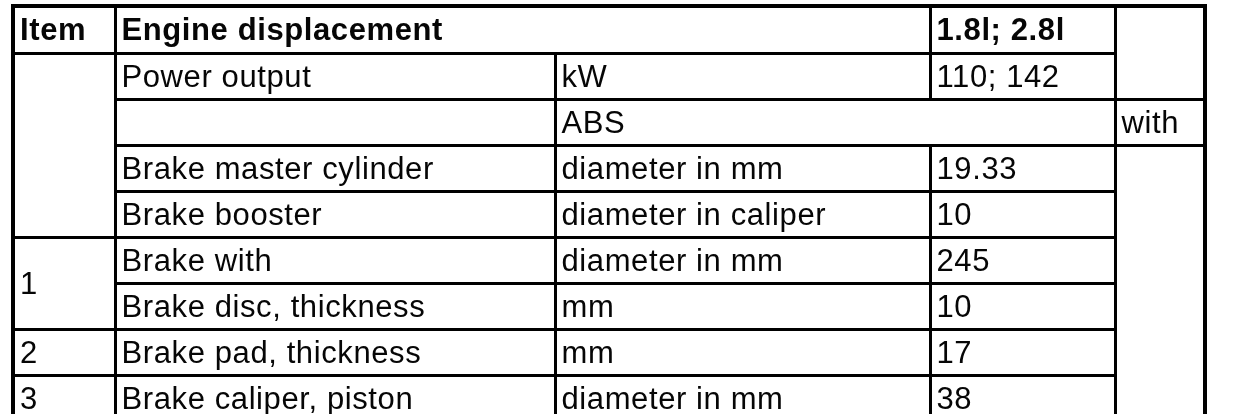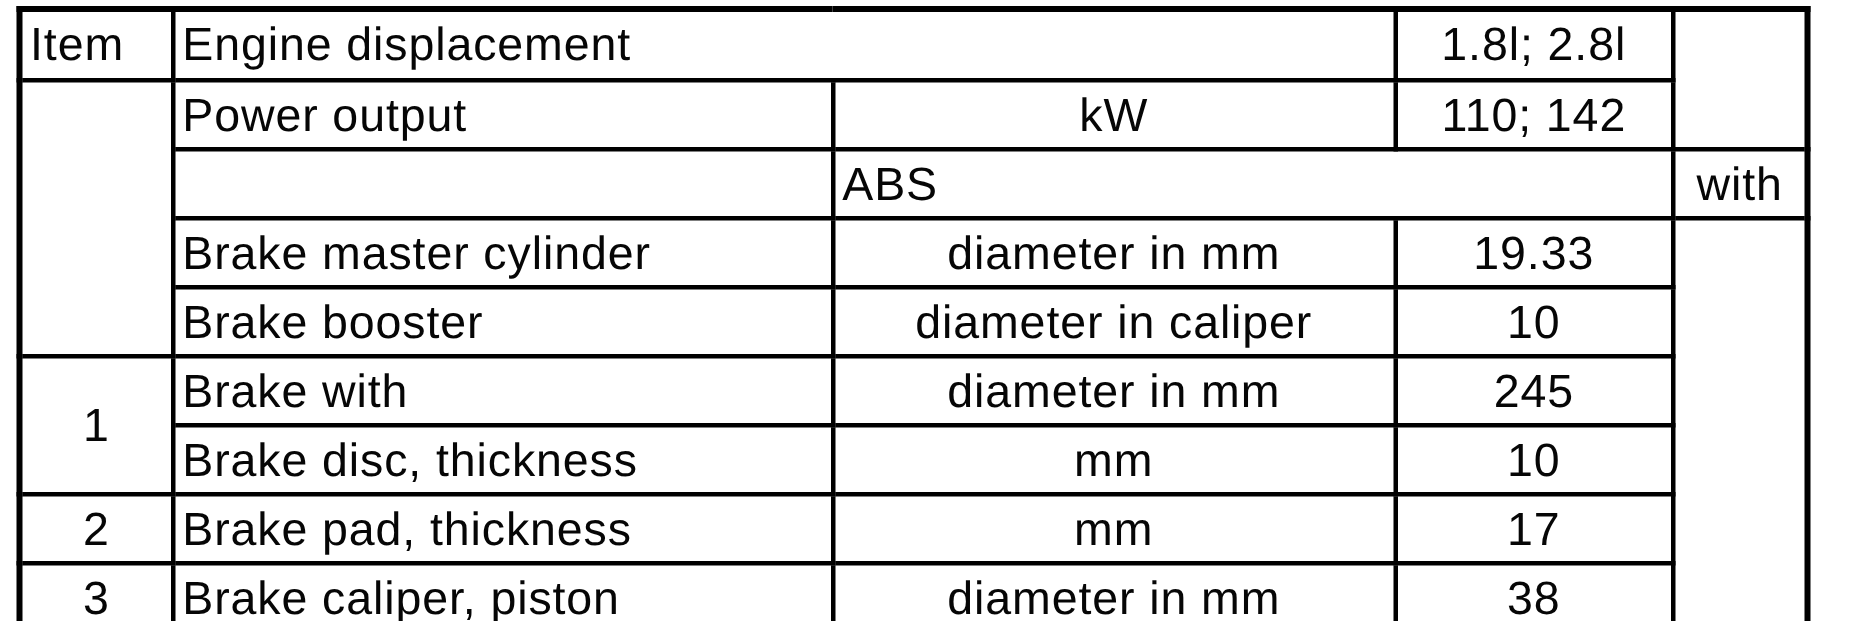--- a/index.html
+++ b/index.html
@@ -30,22 +30,22 @@
     letter-spacing: 0.6px;
     color: #060606;
     padding: 0 5px;
     height: 43px;
     vertical-align: middle;
     white-space: nowrap;
     overflow: hidden;
   }
   tr.r-head td { height: 44px; }
   td.al { text-align: left; }
-  td.ac { text-align: center; }
-  td.b  { font-weight: normal; }
+  td.ac { }
+  td.b  { font-weight: bold; }
   td.vt { vertical-align: top; line-height: 43px; }
   col.c1 { width: 102px; }
   col.c2 { width: 440px; }
   col.c3 { width: 375px; }
   col.c4 { width: 185px; }
   col.c5 { width: 90px; }
 </style>
 </head>
 <body>
 

